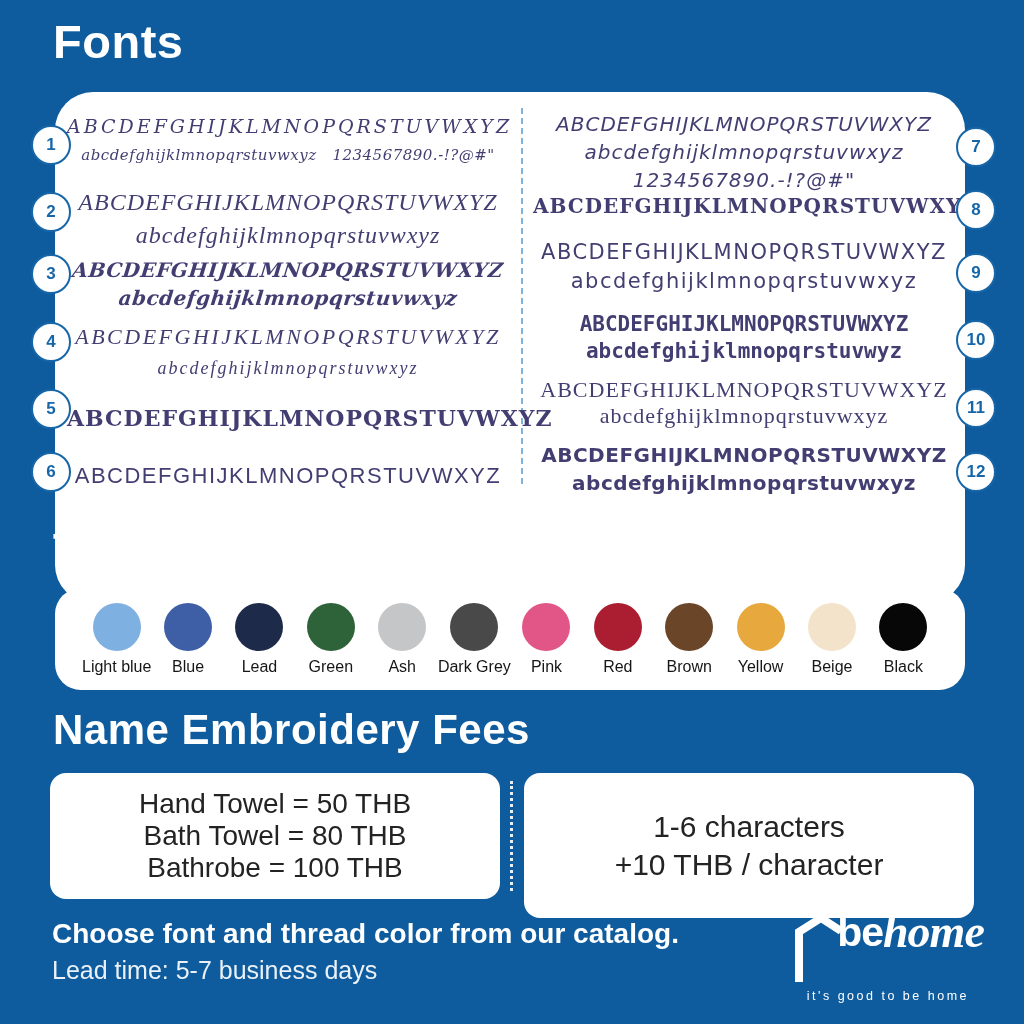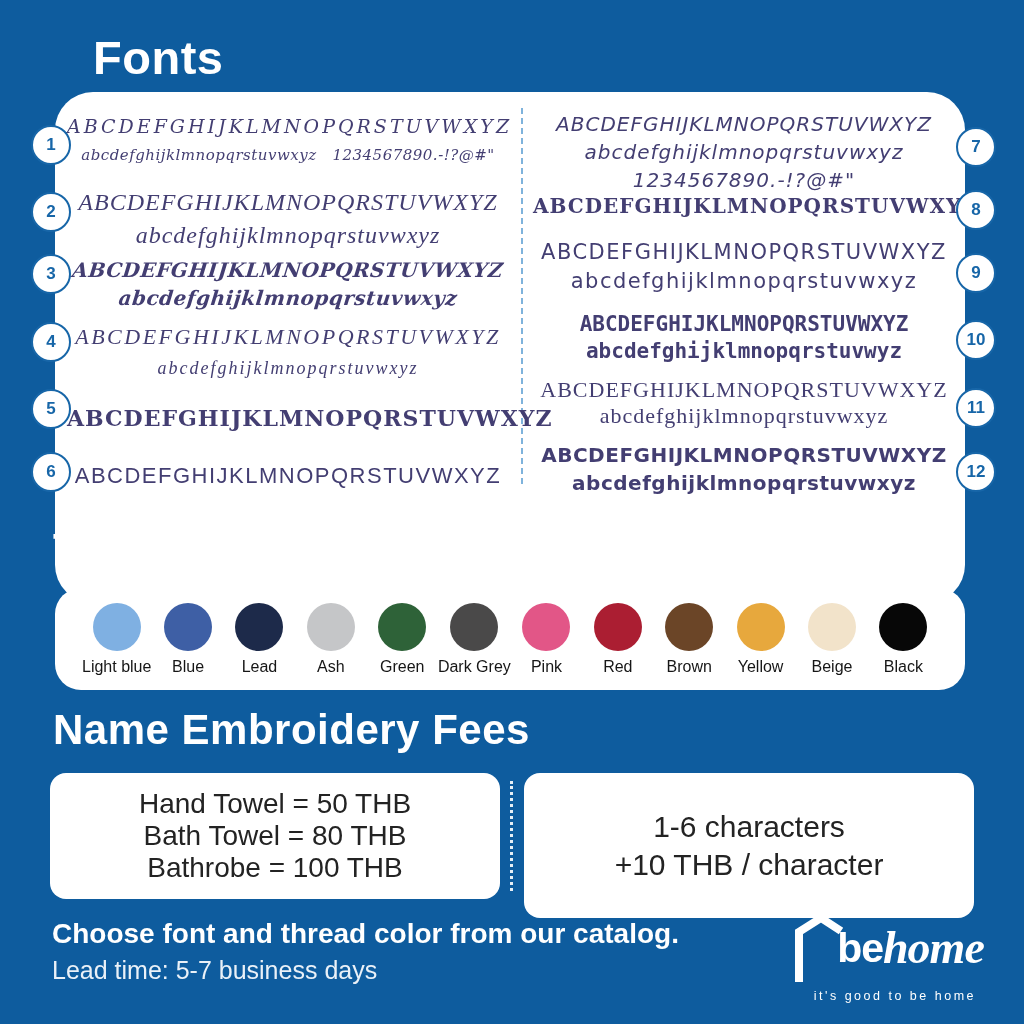--- a/index.html
+++ b/index.html
@@ -1,21 +1,21 @@
 <!DOCTYPE html>
 <html><head>
 <meta charset="utf-8">
 <style>
   html,body{margin:0;padding:0;}
   body{font-family:"Liberation Sans",sans-serif;}
   .canvas{position:relative;width:1024px;height:1024px;background:#0e5c9e;overflow:hidden;}
 
   
   .sec-title{position:absolute;color:#ffffff;font-weight:700;letter-spacing:.5px;white-space:nowrap;}
-  #title-fonts{left:53px;top:30px;font-size:47px;margin-left:40px;}
+  #title-fonts{left:53px;top:14px;font-size:47px;}
   #title-threads{left:53px;top:524px;font-size:43px;}
   #title-fees{left:53px;top:706px;font-size:42px;}
 
   
   .fonts-panel{position:absolute;left:55px;top:92px;width:910px;height:511px;background:#ffffff;border-radius:38px;}
   .col-divider{position:absolute;left:466px;top:16px;height:376px;border-left:2px dashed #7fb3dc;}
   .font-sample{position:absolute;text-align:center;color:#433e72;}
   .font-sample .ln{white-space:nowrap;}
   .left-col{left:12px;width:442px;}
   .right-col{left:478px;width:422px;}
@@ -54,25 +54,25 @@
   #fee-right{left:524px;top:773px;width:450px;height:145px;}
   #fee-left .fee-line{font-size:28px;line-height:32px;}
   #fee-right .fee-line{font-size:30px;line-height:38px;}
   .fee-divider{position:absolute;left:510px;top:781px;height:110px;border-left:3px dotted rgba(255,255,255,.9);}
 
   
   #footer-line1{position:absolute;left:52px;top:918px;color:#ffffff;font-weight:700;font-size:28px;white-space:nowrap;}
   #footer-line2{position:absolute;left:52px;top:956px;color:#eaf1f8;font-size:25px;white-space:nowrap;}
 
   .logo{position:absolute;left:792px;top:912px;width:192px;display:flex;flex-direction:column;align-items:center;color:#fff;}
-  .logo-row{display:flex;align-items:center;}
+  .logo-row{display:flex;align-items:flex-start;}
   .roof{margin-right:-7px;margin-bottom:1px;}
   .logo-be{font-weight:700;font-size:41px;line-height:40px;letter-spacing:-1px;}
   .logo-home{font:italic 700 46px "Liberation Serif",serif;line-height:40px;letter-spacing:-1px;}
-  .logo-tagline{margin-top:6px;font-size:12.5px;letter-spacing:2.5px;white-space:nowrap;align-self:flex-end;margin-right:8px;}
+  .logo-tagline{margin-top:6px;font-size:12.5px;letter-spacing:2.5px;white-space:nowrap;align-self:flex-end;margin-right:15px;}
 </style>
 </head>
 <body>
 
 <div class="canvas">
 
   <div class="sec-title" id="title-fonts">Fonts</div>
 
   <div class="fonts-panel">
     <div class="col-divider"></div>
@@ -149,26 +149,26 @@
     </div>
     <div class="swatch">
       <div class="dot" style="background-color: rgb(62, 95, 165);"></div>
       <div class="dot-label">Blue</div>
     </div>
     <div class="swatch">
       <div class="dot" style="background-color: rgb(29, 42, 74);"></div>
       <div class="dot-label">Lead</div>
     </div>
     <div class="swatch">
+      <div class="dot" style="background-color: rgb(46, 98, 56);"></div>
+      <div class="dot-label">Green</div>
+    </div>
+    <div class="swatch">
       <div class="dot" style="background-color: rgb(197, 198, 200);"></div>
       <div class="dot-label">Ash</div>
-    </div>
-    <div class="swatch">
-      <div class="dot" style="background-color: rgb(46, 98, 56);"></div>
-      <div class="dot-label">Green</div>
     </div>
     <div class="swatch">
       <div class="dot" style="background-color: rgb(74, 73, 73);"></div>
       <div class="dot-label">Dark Grey</div>
     </div>
     <div class="swatch">
       <div class="dot" style="background-color: rgb(226, 86, 135);"></div>
       <div class="dot-label">Pink</div>
     </div>
     <div class="swatch">

